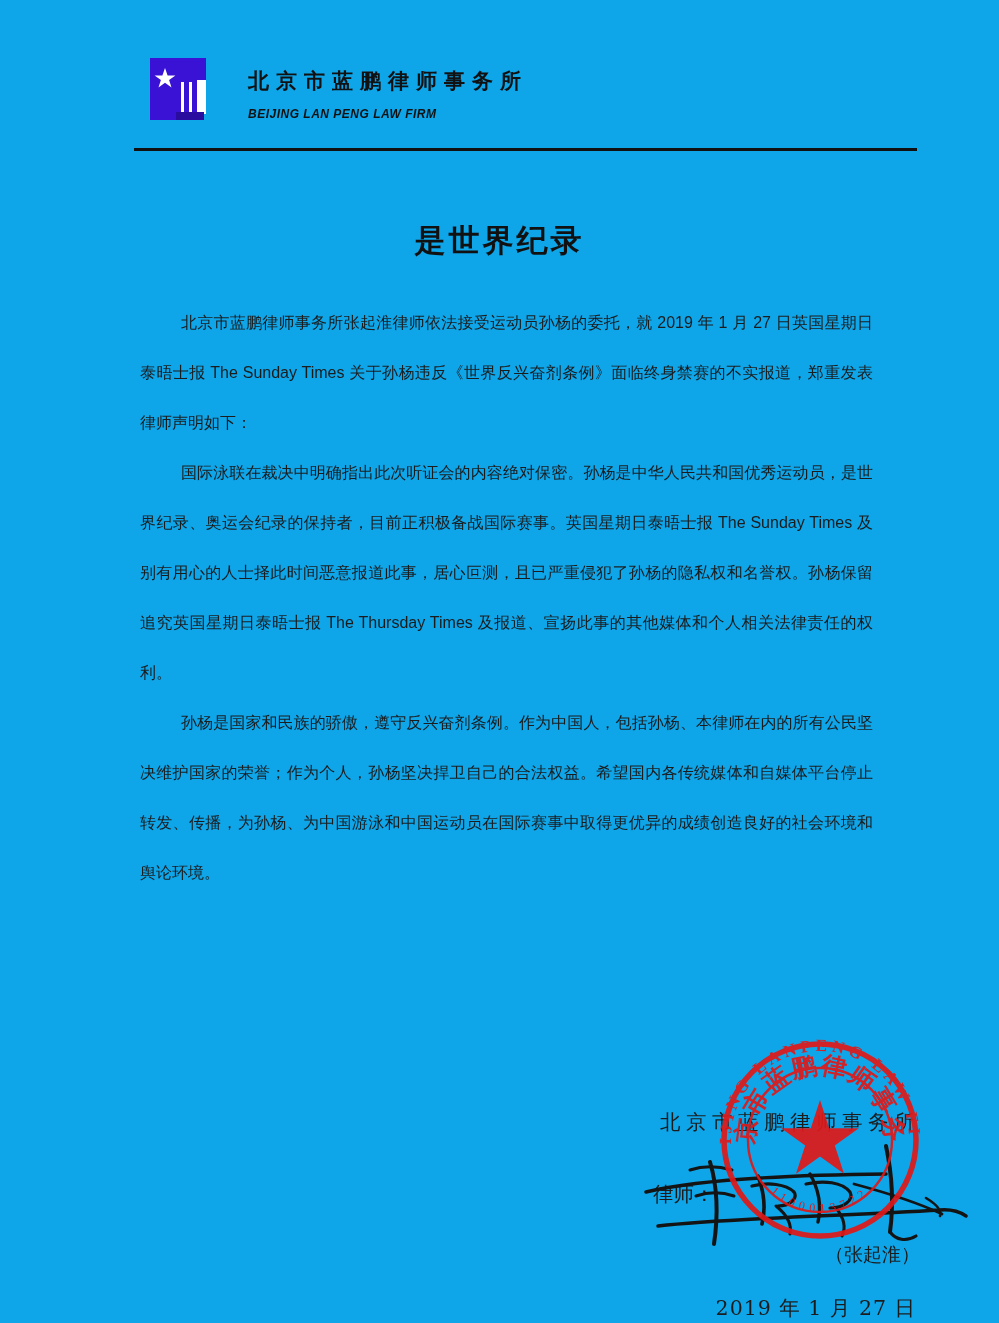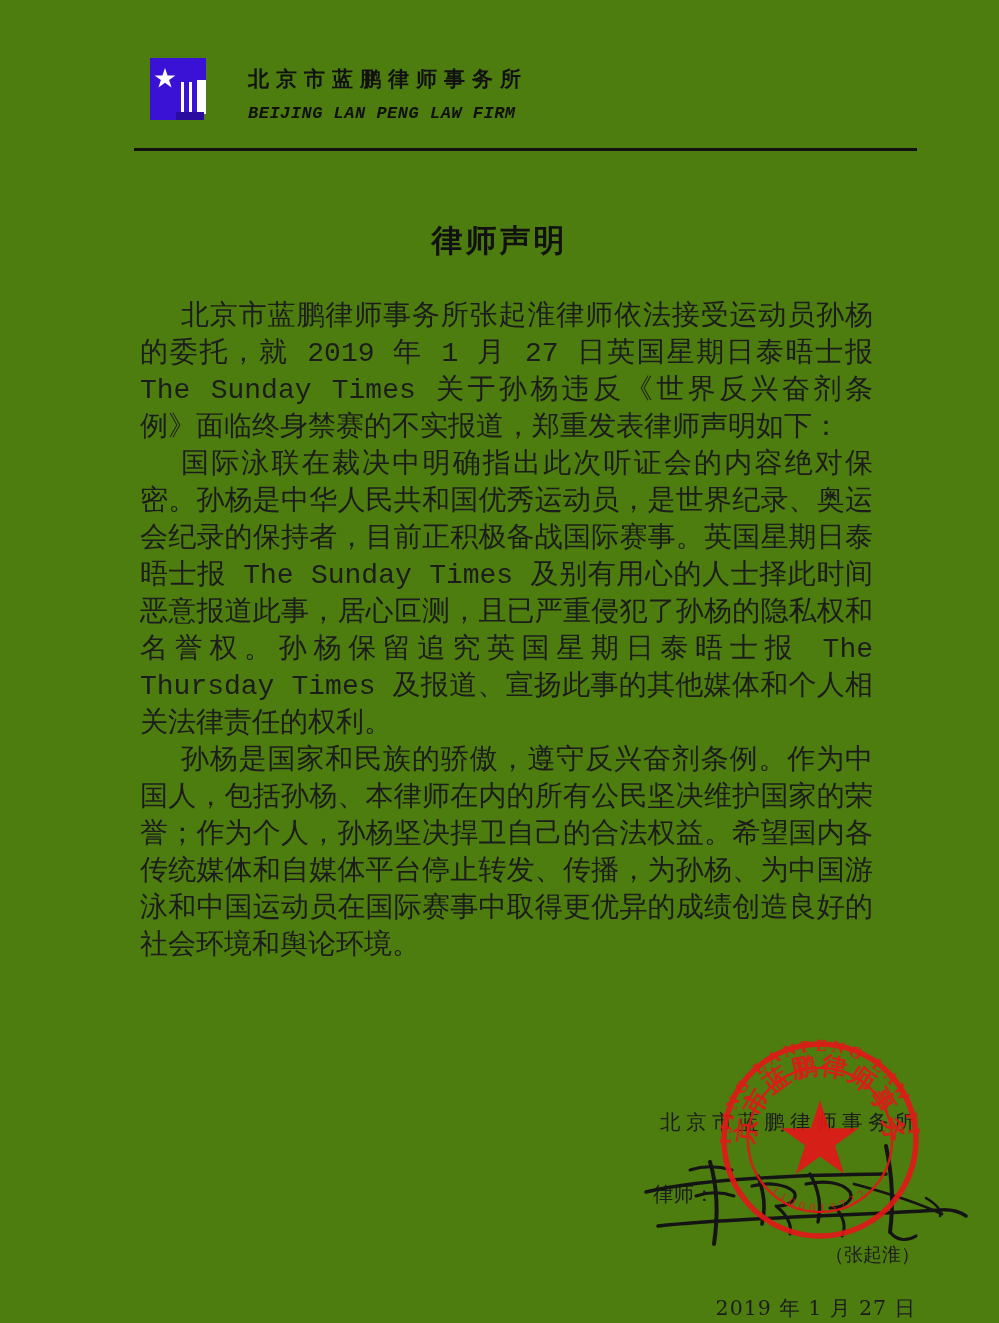--- a/index.html
+++ b/index.html
@@ -8,21 +8,21 @@
     background: #ffffff;
   }
   body {
     font-family: "DejaVu Serif", "Liberation Serif", serif;
     color: #1a1a1a;
   }
   .page {
     position: relative;
     width: 999px;
     height: 1323px;
-    background: #4d7c0f;
+    background: #0ea5e9;
     overflow: hidden;
     box-sizing: border-box;
   }
 
   
   .letterhead {
     position: absolute;
     left: 148px;
     top: 56px;
     display: flex;
@@ -46,24 +46,24 @@
   .firm-name-cn {
     font-family: "DejaVu Serif", "Liberation Serif", serif;
     font-size: 21px;
     font-weight: 700;
     letter-spacing: 7px;
     color: #111111;
     line-height: 1.5;
     white-space: nowrap;
   }
   .firm-name-en {
-    font-family: Liberation Mono, monospace;
+    font-family: Liberation Sans, sans-serif;
     font-style: italic;
     font-weight: 700;
-    font-size: 17px;
+    font-size: 12px;
     letter-spacing: 0.5px;
     color: #111111;
     margin-top: 10px;
     white-space: nowrap;
   }
 
   .header-rule {
     position: absolute;
     left: 134px;
     top: 148px;
@@ -87,23 +87,23 @@
   }
 
   
   .body-text {
     position: absolute;
     left: 140px;
     top: 298px;
     width: 733px;
   }
   .para {
-    font-family: Liberation Mono, monospace;
-    font-size: 28px;
-    line-height: 37px;
+    font-family: Liberation Sans, sans-serif;
+    font-size: 16px;
+    line-height: 50px;
     color: #1c1c1c;
     text-align: justify;
     text-align-last: left;
     text-justify: inter-character;
     margin: 0 0 0 0;
     text-indent: 41px;
     word-break: break-word;
   }
 
   
@@ -205,21 +205,21 @@
     </div>
 
     <div class="firm-names">
       <div class="firm-name-cn">北京市蓝鹏律师事务所</div>
       <div class="firm-name-en">BEIJING LAN PENG LAW FIRM</div>
     </div>
   </div>
 
   <div class="header-rule"></div>
 
-  <div class="doc-title">律师声明</div>
+  <div class="doc-title">是世界纪录</div>
 
   <div class="body-text">
     <p class="para">北京市蓝鹏律师事务所张起淮律师依法接受运动员孙杨的委托，就 2019 年 1 月 27 日英国星期日泰晤士报 The Sunday Times 关于孙杨违反《世界反兴奋剂条例》面临终身禁赛的不实报道，郑重发表律师声明如下：</p>
     <p class="para">国际泳联在裁决中明确指出此次听证会的内容绝对保密。孙杨是中华人民共和国优秀运动员，是世界纪录、奥运会纪录的保持者，目前正积极备战国际赛事。英国星期日泰晤士报 The Sunday Times 及别有用心的人士择此时间恶意报道此事，居心叵测，且已严重侵犯了孙杨的隐私权和名誉权。孙杨保留追究英国星期日泰晤士报 The Thursday Times 及报道、宣扬此事的其他媒体和个人相关法律责任的权利。</p>
     <p class="para">孙杨是国家和民族的骄傲，遵守反兴奋剂条例。作为中国人，包括孙杨、本律师在内的所有公民坚决维护国家的荣誉；作为个人，孙杨坚决捍卫自己的合法权益。希望国内各传统媒体和自媒体平台停止转发、传播，为孙杨、为中国游泳和中国运动员在国际赛事中取得更优异的成绩创造良好的社会环境和舆论环境。</p>
   </div>
 
   <div class="sig-block">
     <div class="sig-firm">北京市蓝鹏律师事务所</div>
 

